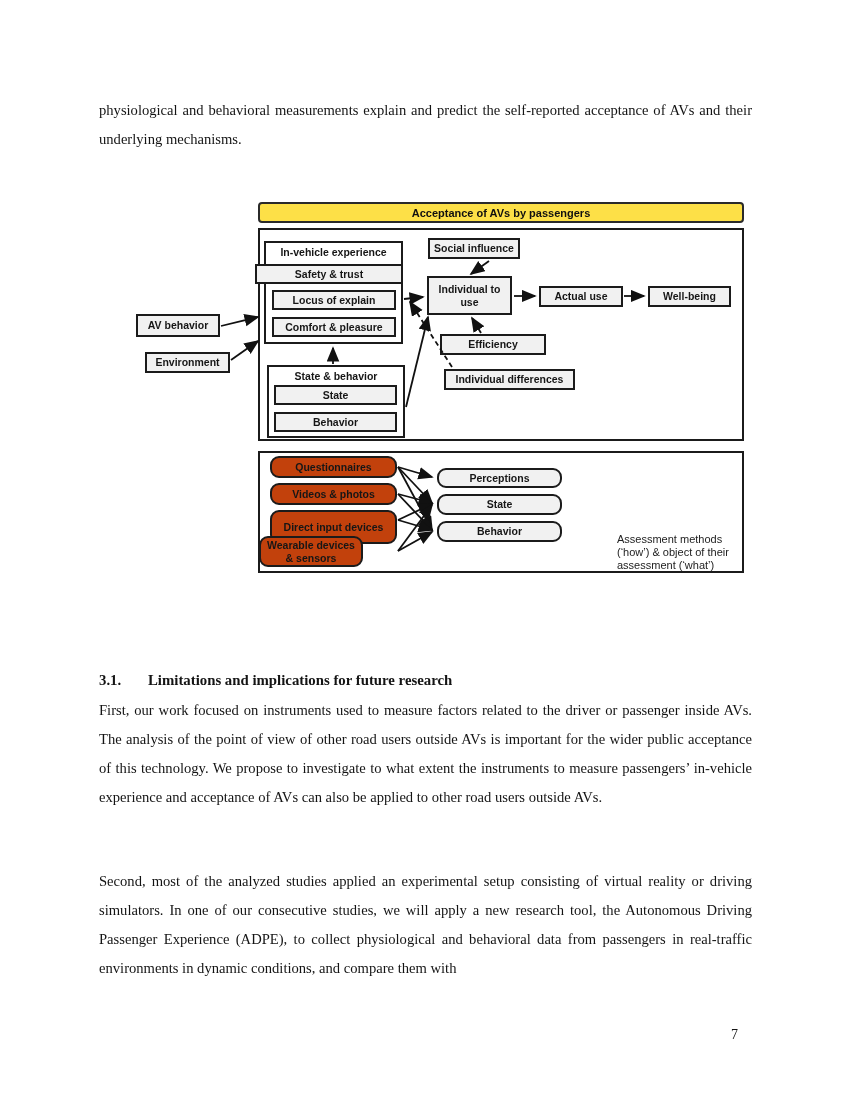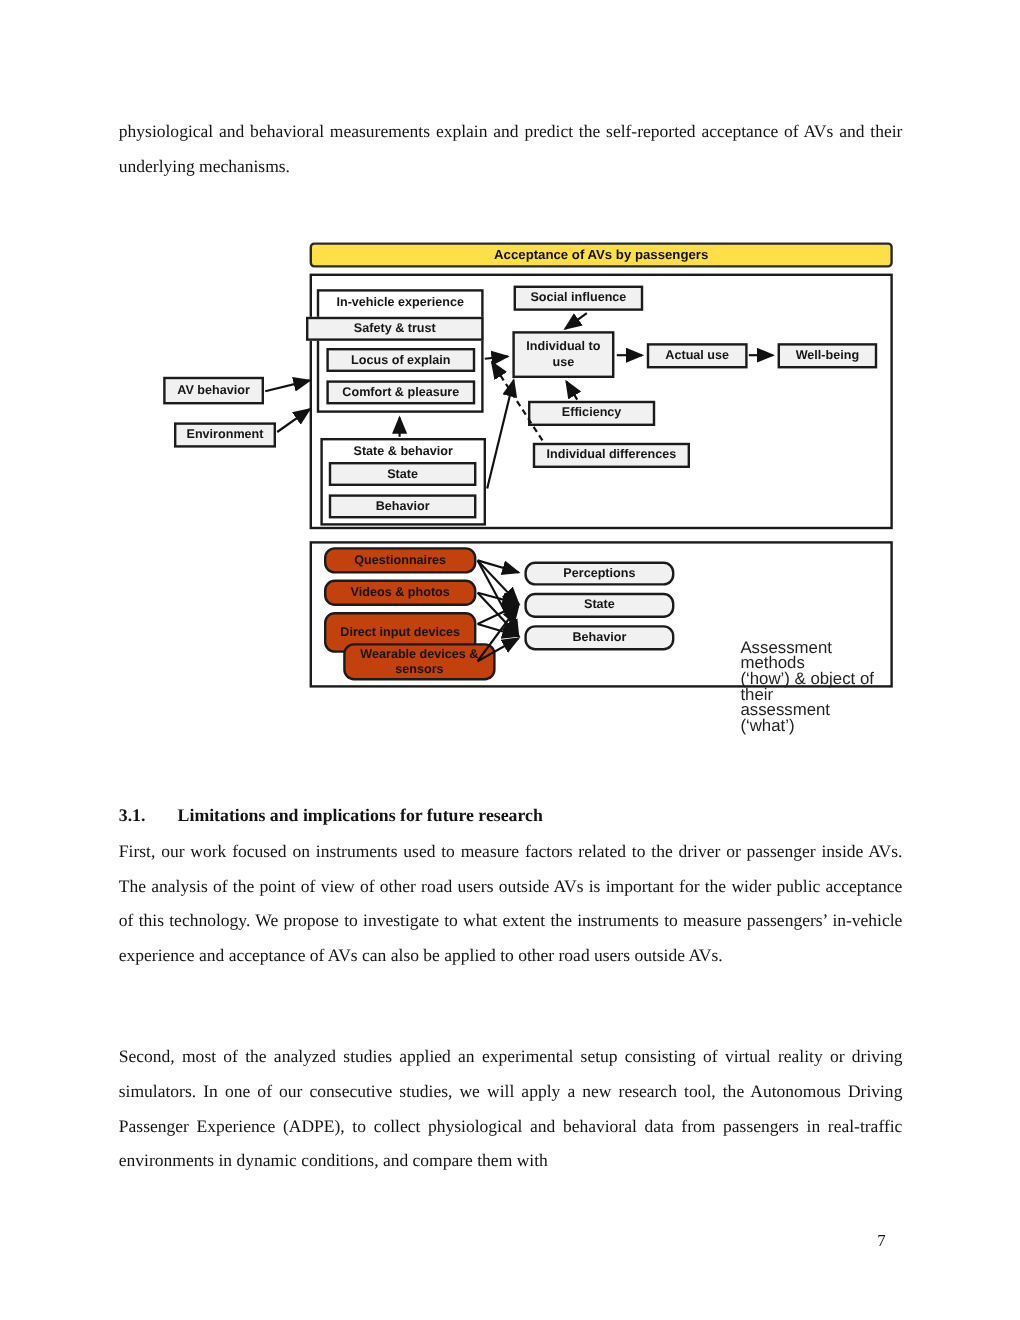--- a/index.html
+++ b/index.html
@@ -34,21 +34,21 @@
     padding-top:3px;color:#161616;}
   .hdr{
     border:2px solid #2a2a2a;background:#fde047;border-radius:4px;
     display:flex;align-items:center;justify-content:center;
     font-weight:bold;font-size:11px;color:#101010;z-index:3;
   }
   .rbox{border-radius:9px;}
   .method{background:#c2410c;}
   .note{
     position:absolute;left:617px;top:338px;width:120px;z-index:3;
-    font-size:14px;line-height:13px;color:#222;font-weight:normal;
+    font-size:11px;line-height:13px;color:#222;font-weight:normal;
   }
 </style>
 </head>
 <body>
 
 <div class="page">
 
   <div class="body-text" style="top:96px;">physiological and behavioral measurements explain and predict the self-reported acceptance of AVs and their underlying mechanisms.</div>
 
   <div class="fig">
@@ -68,33 +68,33 @@
 
     <div class="gbox" style="left:267px;top:170px;width:138px;height:73px;">
       <span class="gtitle">State &amp; behavior</span>
     </div>
     <div class="fbox" style="left:274px;top:190px;width:123px;height:20px;">State</div>
     <div class="fbox" style="left:274px;top:217px;width:123px;height:20px;">Behavior</div>
 
     <div class="fbox" style="left:136px;top:119px;width:84px;height:23px;">AV behavior</div>
     <div class="fbox" style="left:145px;top:157px;width:85px;height:21px;">Environment</div>
 
-    <div class="fbox" style="left:428px;top:43px;width:108px;height:21px;">Social influence</div>
+    <div class="fbox" style="left:428px;top:43px;width:92px;height:21px;">Social influence</div>
     <div class="fbox" style="left:427px;top:81px;width:85px;height:39px;">Individual to use</div>
     <div class="fbox" style="left:539px;top:91px;width:84px;height:21px;">Actual use</div>
     <div class="fbox" style="left:648px;top:91px;width:83px;height:21px;">Well-being</div>
     <div class="fbox" style="left:440px;top:139px;width:106px;height:21px;">Efficiency</div>
     <div class="fbox" style="left:444px;top:174px;width:131px;height:21px;">Individual differences</div>
 
     <div class="panel" style="left:258px;top:256px;width:486px;height:122px;"></div>
 
     <div class="fbox rbox method" style="left:270px;top:261px;width:127px;height:22px;">Questionnaires</div>
     <div class="fbox rbox method" style="left:270px;top:288px;width:127px;height:22px;">Videos &amp; photos</div>
     <div class="fbox rbox method" style="left:270px;top:315px;width:127px;height:34px;">Direct input devices</div>
-    <div class="fbox rbox method" style="left:286px;top:341px;width:127px;height:31px;">Wearable devices &amp; sensors</div>
+    <div class="fbox rbox method" style="left:259px;top:341px;width:104px;height:31px;">Wearable devices &amp; sensors</div>
 
     <div class="fbox rbox" style="left:437px;top:273px;width:125px;height:20px;">Perceptions</div>
     <div class="fbox rbox" style="left:437px;top:299px;width:125px;height:21px;">State</div>
     <div class="fbox rbox" style="left:437px;top:326px;width:125px;height:21px;">Behavior</div>
 
     <div class="note">
       <div>Assessment methods</div>
       <div>(‘how’) &amp;  object of their</div>
       <div>assessment (‘what’)</div>
     </div>

